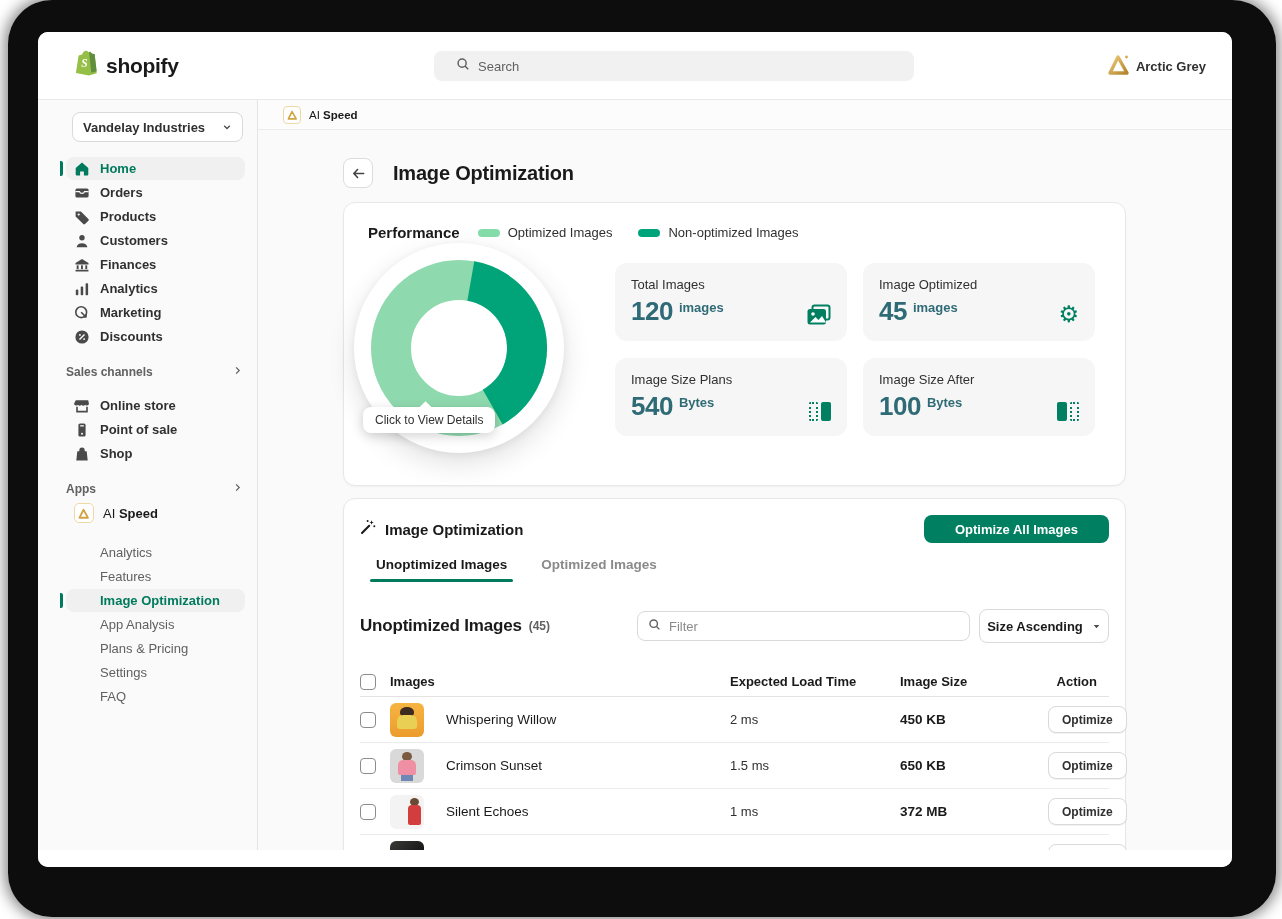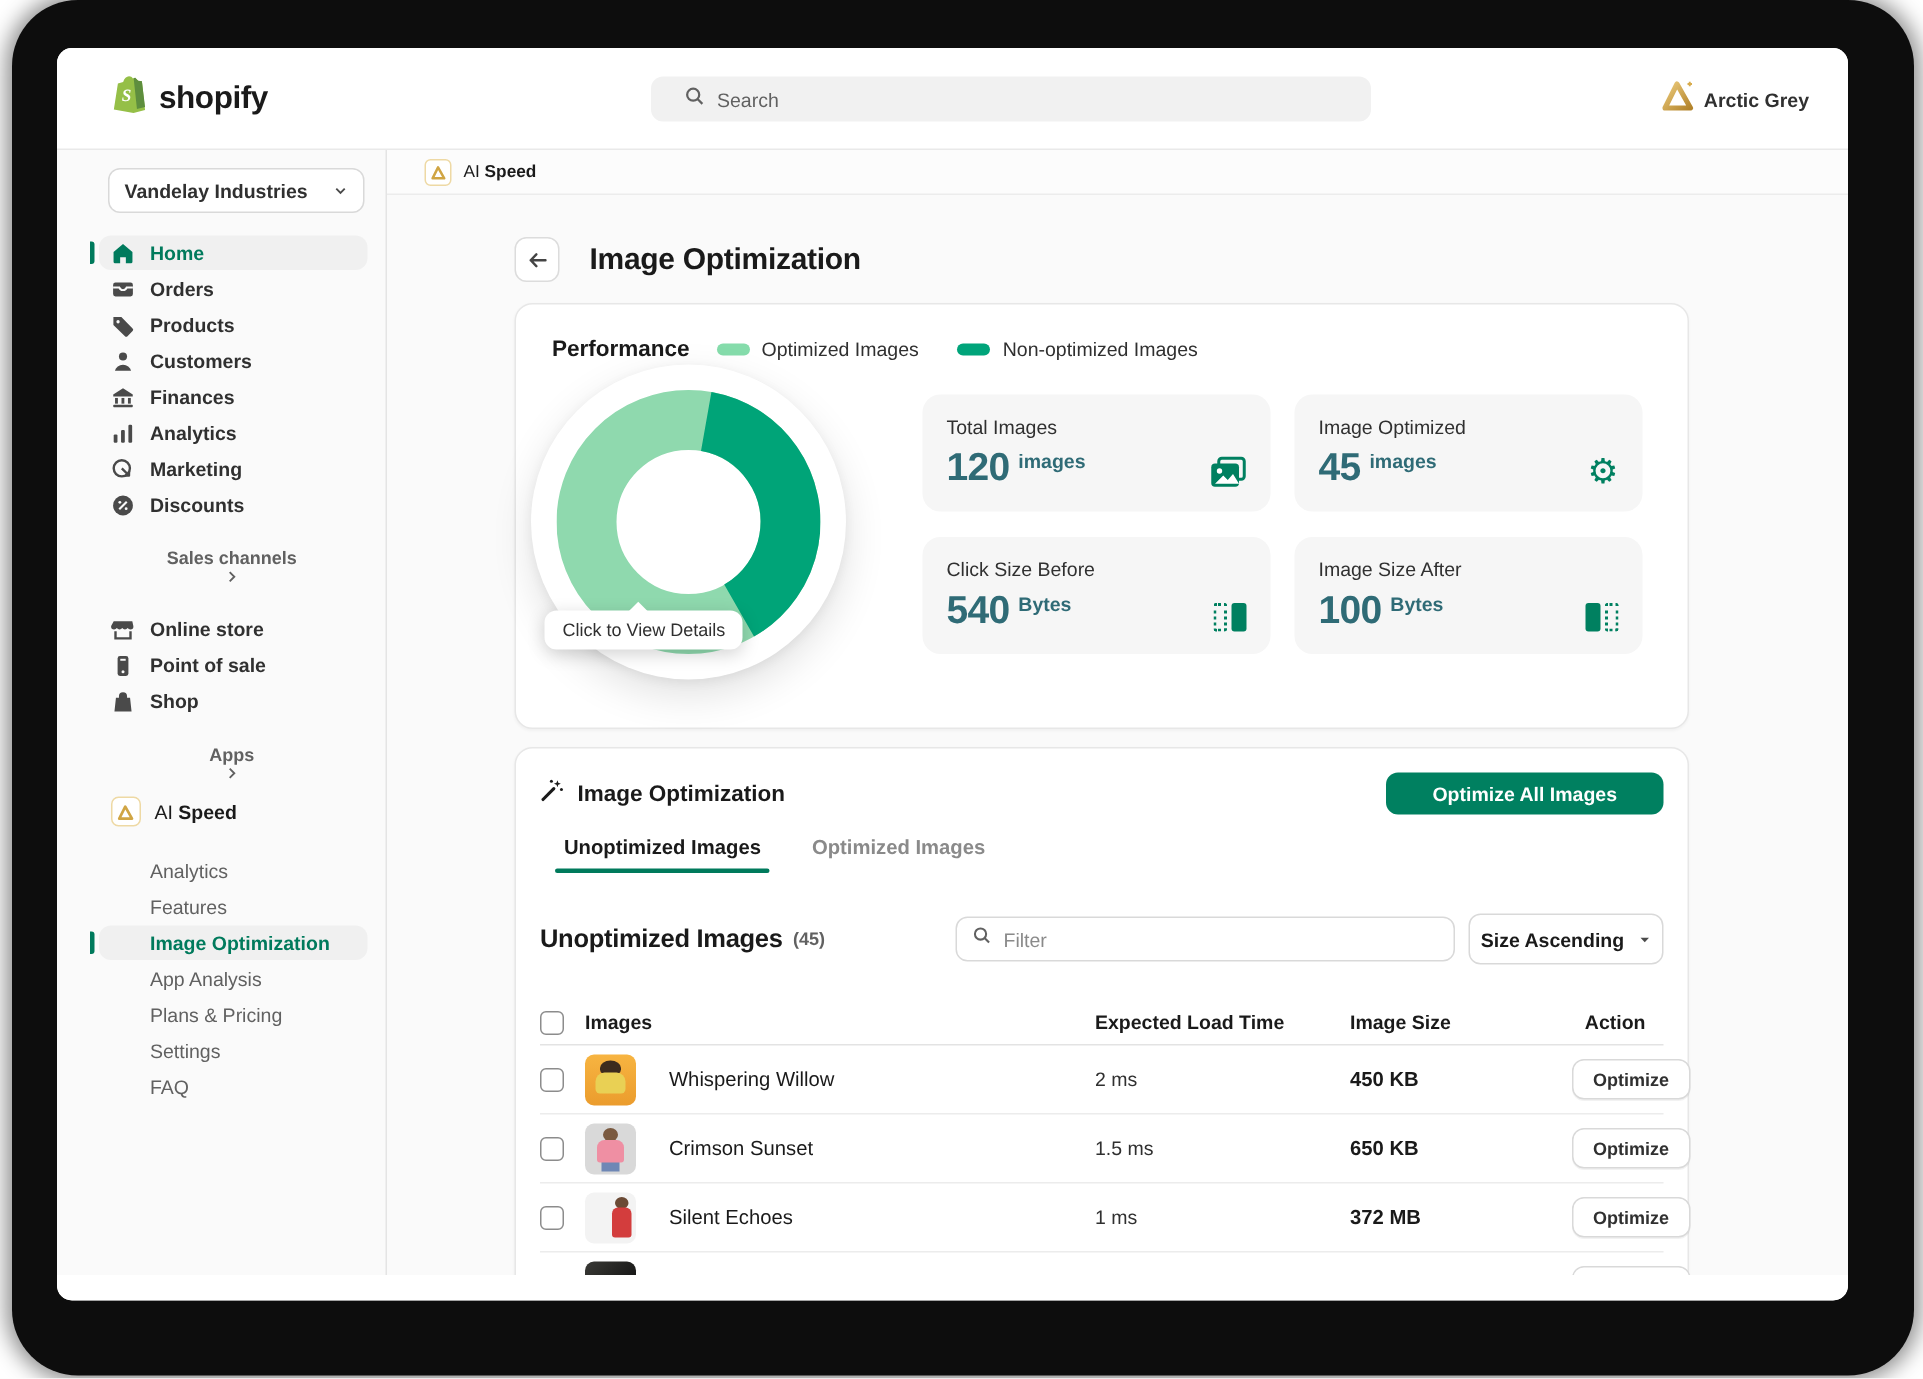--- a/index.html
+++ b/index.html
@@ -42,21 +42,21 @@
               border-radius:8px; display:flex; align-items:center; gap:10px;
               padding:0 8px; font-size:13px; font-weight:600; color:#303030;
               cursor:pointer; }
   .nav-item .ic { width:16px; height:16px; color:#4a4a4a; display:grid; place-items:center; }
   .nav-item.active { background:#f0f0f0; color:#007a5c; }
   .nav-item.active .ic { color:#007a5c; }
   .nav-item.active::before { content:''; position:absolute; left:-6px; top:4px;
               width:3px; height:15px; background:#007a5c; border-radius:0 2px 2px 0; }
   .sec-head { margin:17px 14px 4px 28px; display:flex; align-items:center;
               justify-content:space-between; font-size:12px; font-weight:700;
-              color:#616161; cursor:pointer;flex-direction:column; }
+              color:#616161; cursor:pointer; }
   .app-row { margin:2px 12px 2px 28px; height:26px; display:flex; align-items:center;
              gap:9px; padding:0 8px; font-size:13px; color:#1a1a1a; cursor:pointer; }
   .app-badge { width:20px; height:20px; background:#fff; border:1px solid #eed9a4;
                border-radius:5px; display:grid; place-items:center; }
   .sub-item { position:relative; margin:1px 12px 1px 28px; height:23px; border-radius:8px;
               display:flex; align-items:center; padding:0 8px 0 34px; font-size:13px;
               font-weight:500; color:#616161; cursor:pointer; }
   .sub-item.active { background:#f0f0f0; color:#007a5c; font-weight:700; }
   .sub-item.active::before { content:''; position:absolute; left:-6px; top:4px;
               width:3px; height:15px; background:#007a5c; border-radius:0 2px 2px 0; }
@@ -455,21 +455,21 @@
                 <div class="stat">
     <div class="stat-label">Image Optimized</div>
     <div class="stat-value">
       <span class="stat-num">45</span><span class="stat-unit">images</span>
     </div>
     <div class="stat-icon">
                     <span class="gear-glyph">⚙</span>
                   </div>
   </div>
                 <div class="stat">
-    <div class="stat-label">Click Size Before</div>
+    <div class="stat-label">Image Size Plans</div>
     <div class="stat-value">
       <span class="stat-num">540</span><span class="stat-unit">Bytes</span>
     </div>
     <div class="stat-icon">
                     <span class="size-icon">
                       <span class="dashed"></span>
                       <span class="solid"></span>
                     </span>
                   </div>
   </div>

